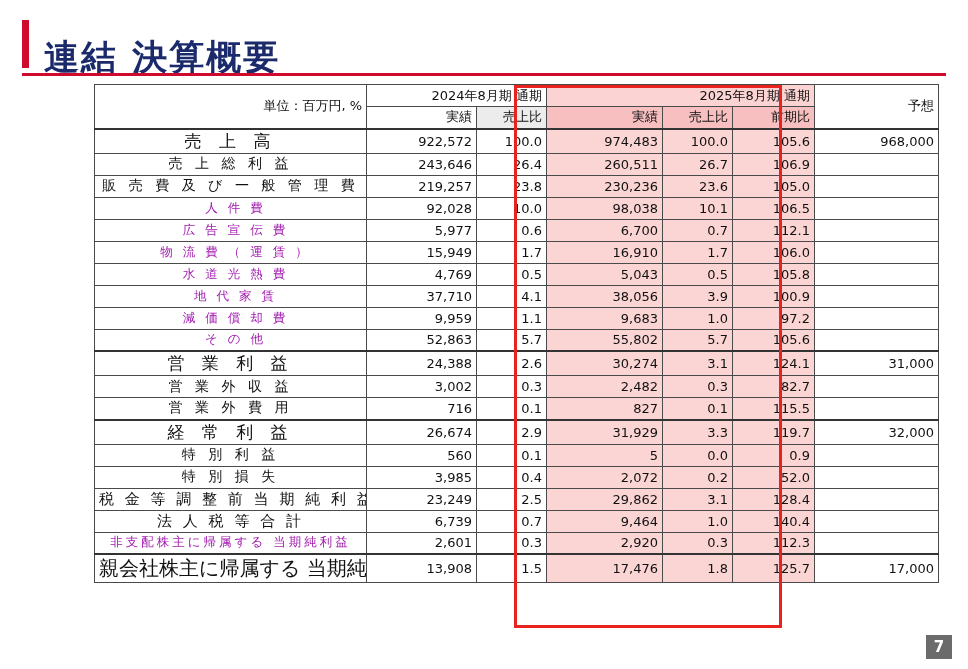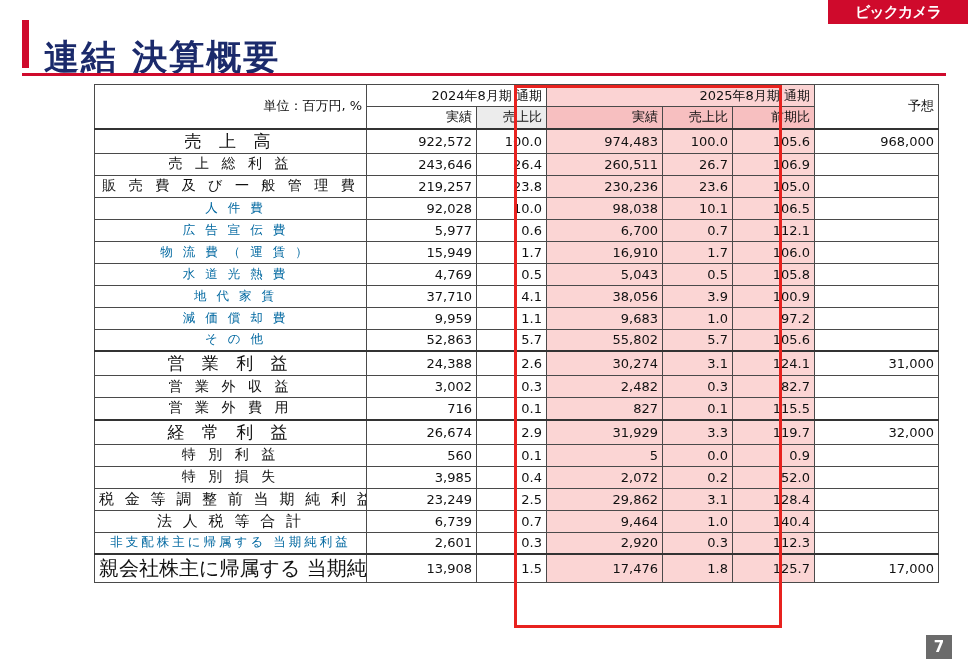--- a/index.html
+++ b/index.html
@@ -127,21 +127,21 @@
     font-size: 14px;
   }
   .row-sub td {
     font-size: 14px;
     height: 25px;
   }
   .row-small td.name {
     text-align: center;
     letter-spacing: 3px;
     font-size: 12.5px;
-    color: #0369a1;
+    color: #a21caf;
   }
   .row-small td {
     font-size: 13px;
     height: 22px;
   }
   .row-bold-sub td {
     font-size: 15px;
     font-weight: bold;
     height: 27px;
   }
@@ -174,21 +174,20 @@
     align-items: center;
     justify-content: center;
     font-family: "DejaVu Sans", sans-serif;
   }
 </style>
 </head>
 <body>
 
 <div class="slide">
 
-  <div class="logo">ビックカメラ</div>
 
   <div class="title-bar">
     <div class="title-accent"></div>
     <div class="title-text">連結 決算概要</div>
     <div class="title-rule"></div>
   </div>
 
   <div class="table-wrap">
     <table class="fin">
       <colgroup>

